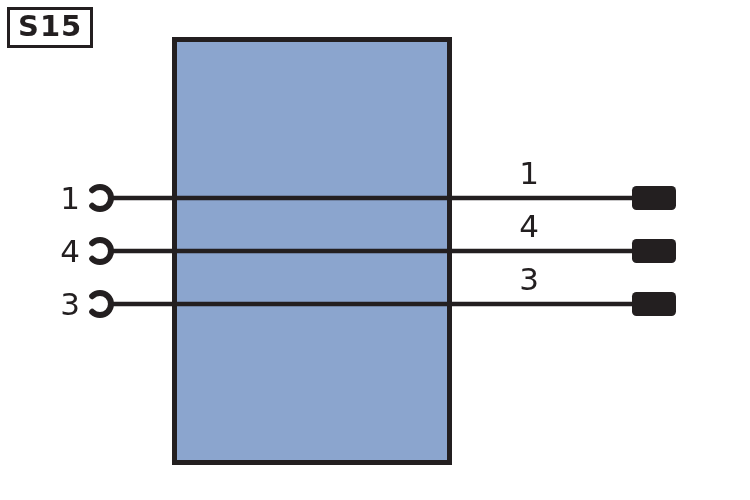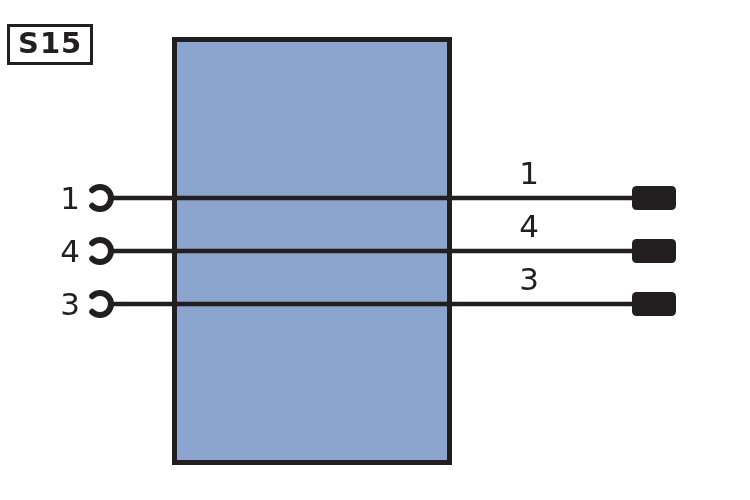--- a/index.html
+++ b/index.html
@@ -16,21 +16,21 @@
     position: relative;
     width: 750px;
     height: 500px;
     background: var(--background);
     font-family: "DejaVu Sans", "Liberation Sans", sans-serif;
     overflow: hidden;
   }
   .badge {
     position: absolute;
     left: 7px;
-    top: 24px;
+    top: 7px;
     border: 3px solid var(--line-color);
     padding: 0px 8px 2px 8px;
     color: var(--line-color);
     font-size: 29px;
     font-weight: bold;
     line-height: 33px;
     letter-spacing: 1px;
     background: var(--background);
   }
   .component-box {

